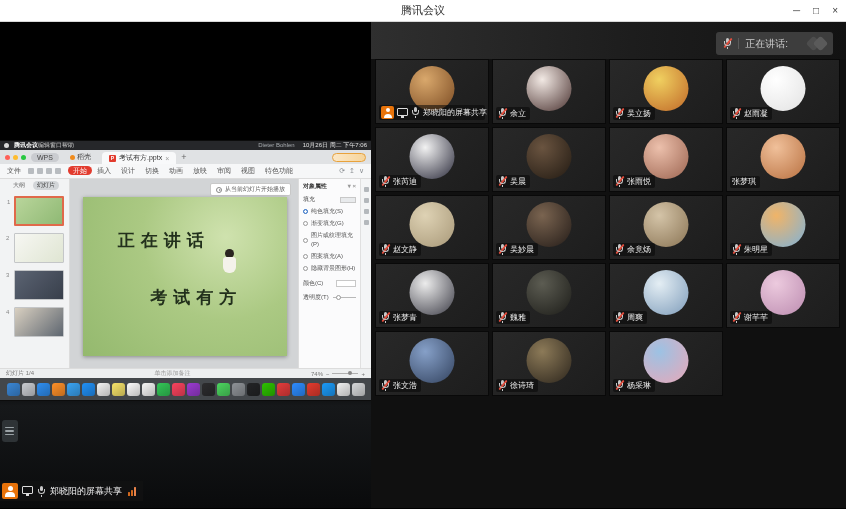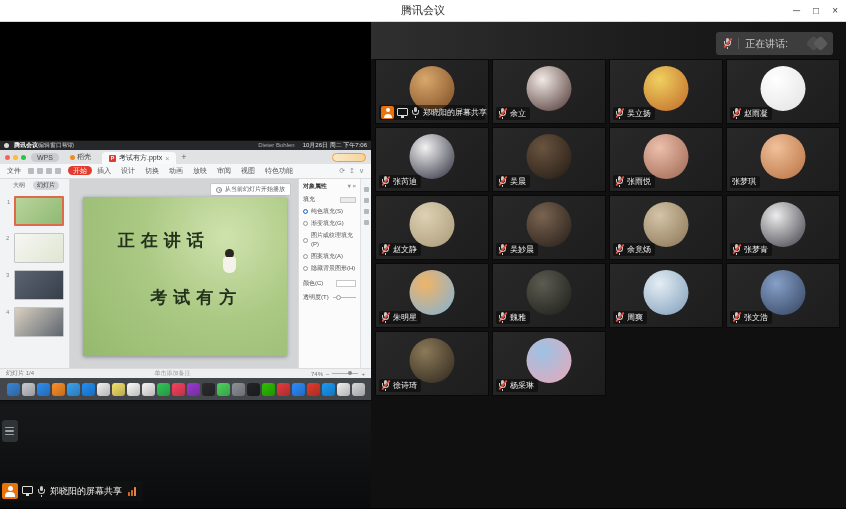--- a/index.html
+++ b/index.html
@@ -452,57 +452,67 @@
             <div class="avatar" style="background: radial-gradient(circle at 35% 30%, rgb(212, 196, 168), rgb(138, 116, 84));"></div>
             <div class="namebar">
               <span class="mic">
                 <span class="stem"></span>
                 <span class="slash"></span>
               </span>
               <span class="pname">余竟炀</span>
             </div>
           </div>
           <div class="tile">
+            <div class="avatar" style="background: radial-gradient(circle at 35% 30%, rgb(240, 180, 104), rgb(127, 178, 216));"></div>
+            <div class="namebar">
+              <span class="mic">
+                <span class="stem"></span>
+                <span class="slash"></span>
+              </span>
+              <span class="pname">朱明星</span>
+            </div>
+          </div>
+          <div class="tile">
             <div class="avatar" style="background: radial-gradient(circle at 35% 30%, rgb(236, 236, 236), rgb(60, 60, 70));"></div>
             <div class="namebar">
               <span class="mic">
                 <span class="stem"></span>
                 <span class="slash"></span>
               </span>
               <span class="pname">张梦青</span>
             </div>
           </div>
           <div class="tile">
-            <div class="avatar" style="background: radial-gradient(circle at 35% 30%, rgb(240, 180, 104), rgb(127, 178, 216));"></div>
-            <div class="namebar">
-              <span class="mic">
-                <span class="stem"></span>
-                <span class="slash"></span>
-              </span>
-              <span class="pname">朱明星</span>
-            </div>
-          </div>
-          <div class="tile">
             <div class="avatar" style="background: radial-gradient(circle at 35% 30%, rgb(92, 92, 82), rgb(28, 28, 24));"></div>
             <div class="namebar">
               <span class="mic">
                 <span class="stem"></span>
                 <span class="slash"></span>
               </span>
               <span class="pname">魏雅</span>
             </div>
           </div>
           <div class="tile">
             <div class="avatar" style="background: radial-gradient(circle at 35% 30%, rgb(228, 238, 244), rgb(126, 156, 186));"></div>
             <div class="namebar">
               <span class="mic">
                 <span class="stem"></span>
                 <span class="slash"></span>
               </span>
               <span class="pname">周爽</span>
+            </div>
+          </div>
+          <div class="tile">
+            <div class="avatar" style="background: radial-gradient(circle at 35% 30%, rgb(236, 202, 222), rgb(188, 140, 176));"></div>
+            <div class="namebar">
+              <span class="mic">
+                <span class="stem"></span>
+                <span class="slash"></span>
+              </span>
+              <span class="pname">谢芊芊</span>
             </div>
           </div>
           <div class="tile">
             <div class="avatar" style="background: radial-gradient(circle at 35% 30%, rgb(134, 160, 200), rgb(50, 66, 94));"></div>
             <div class="namebar">
               <span class="mic">
                 <span class="stem"></span>
                 <span class="slash"></span>
               </span>
               <span class="pname">张文浩</span>

